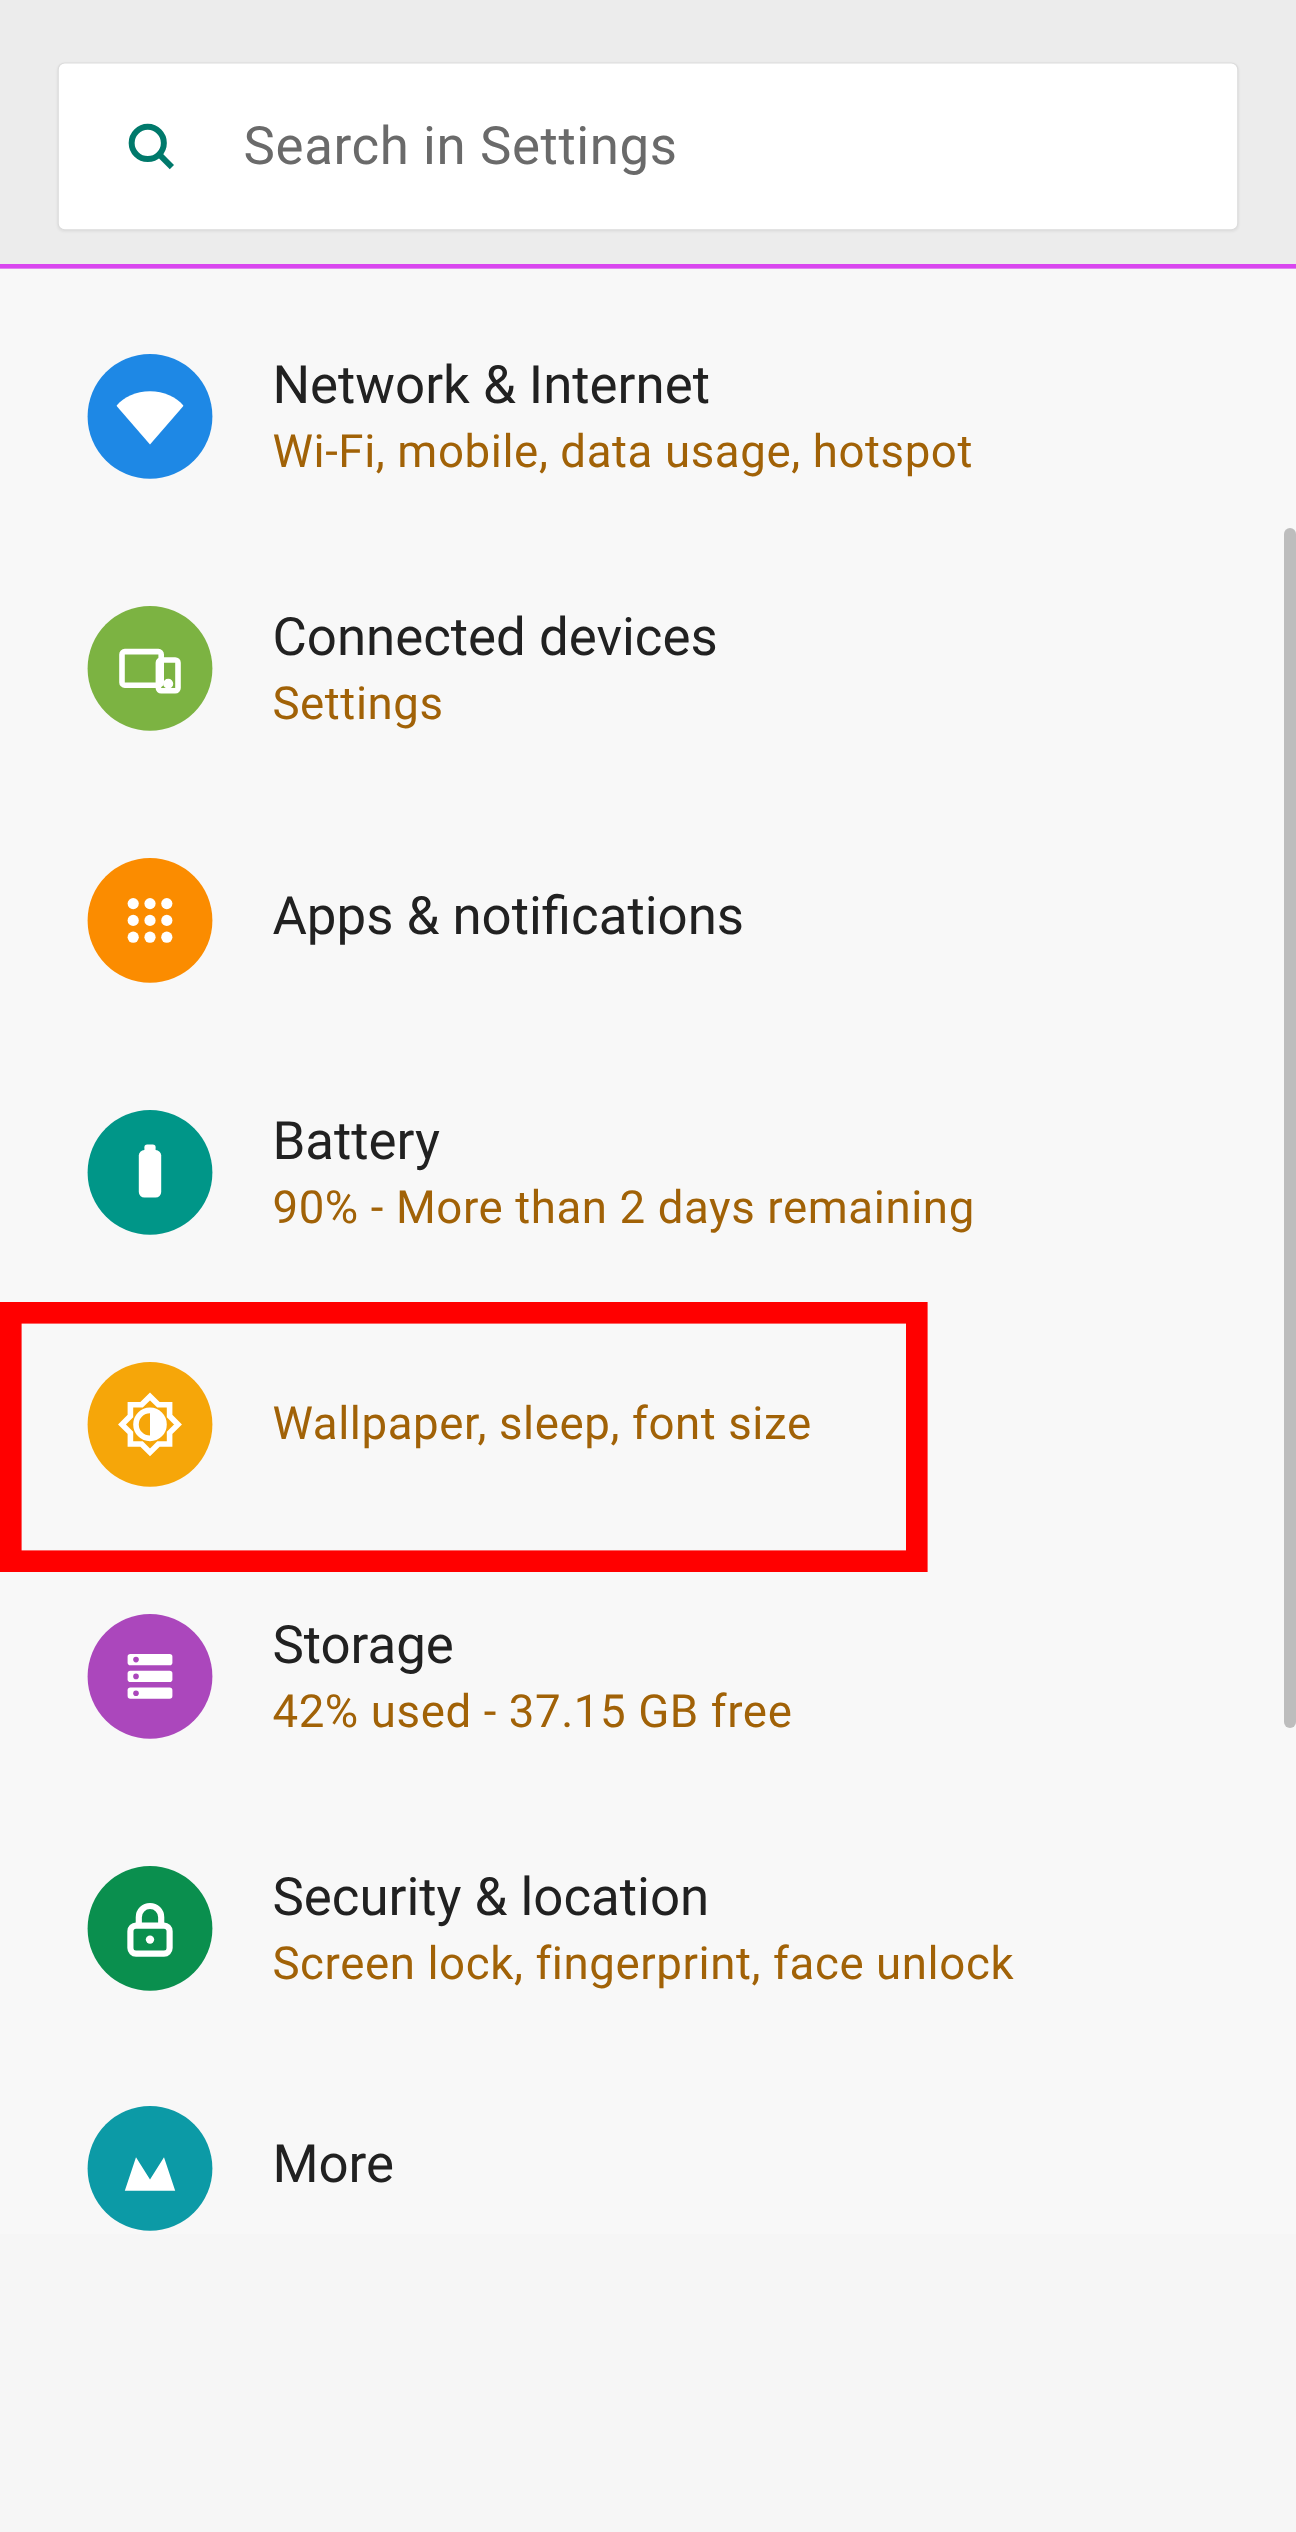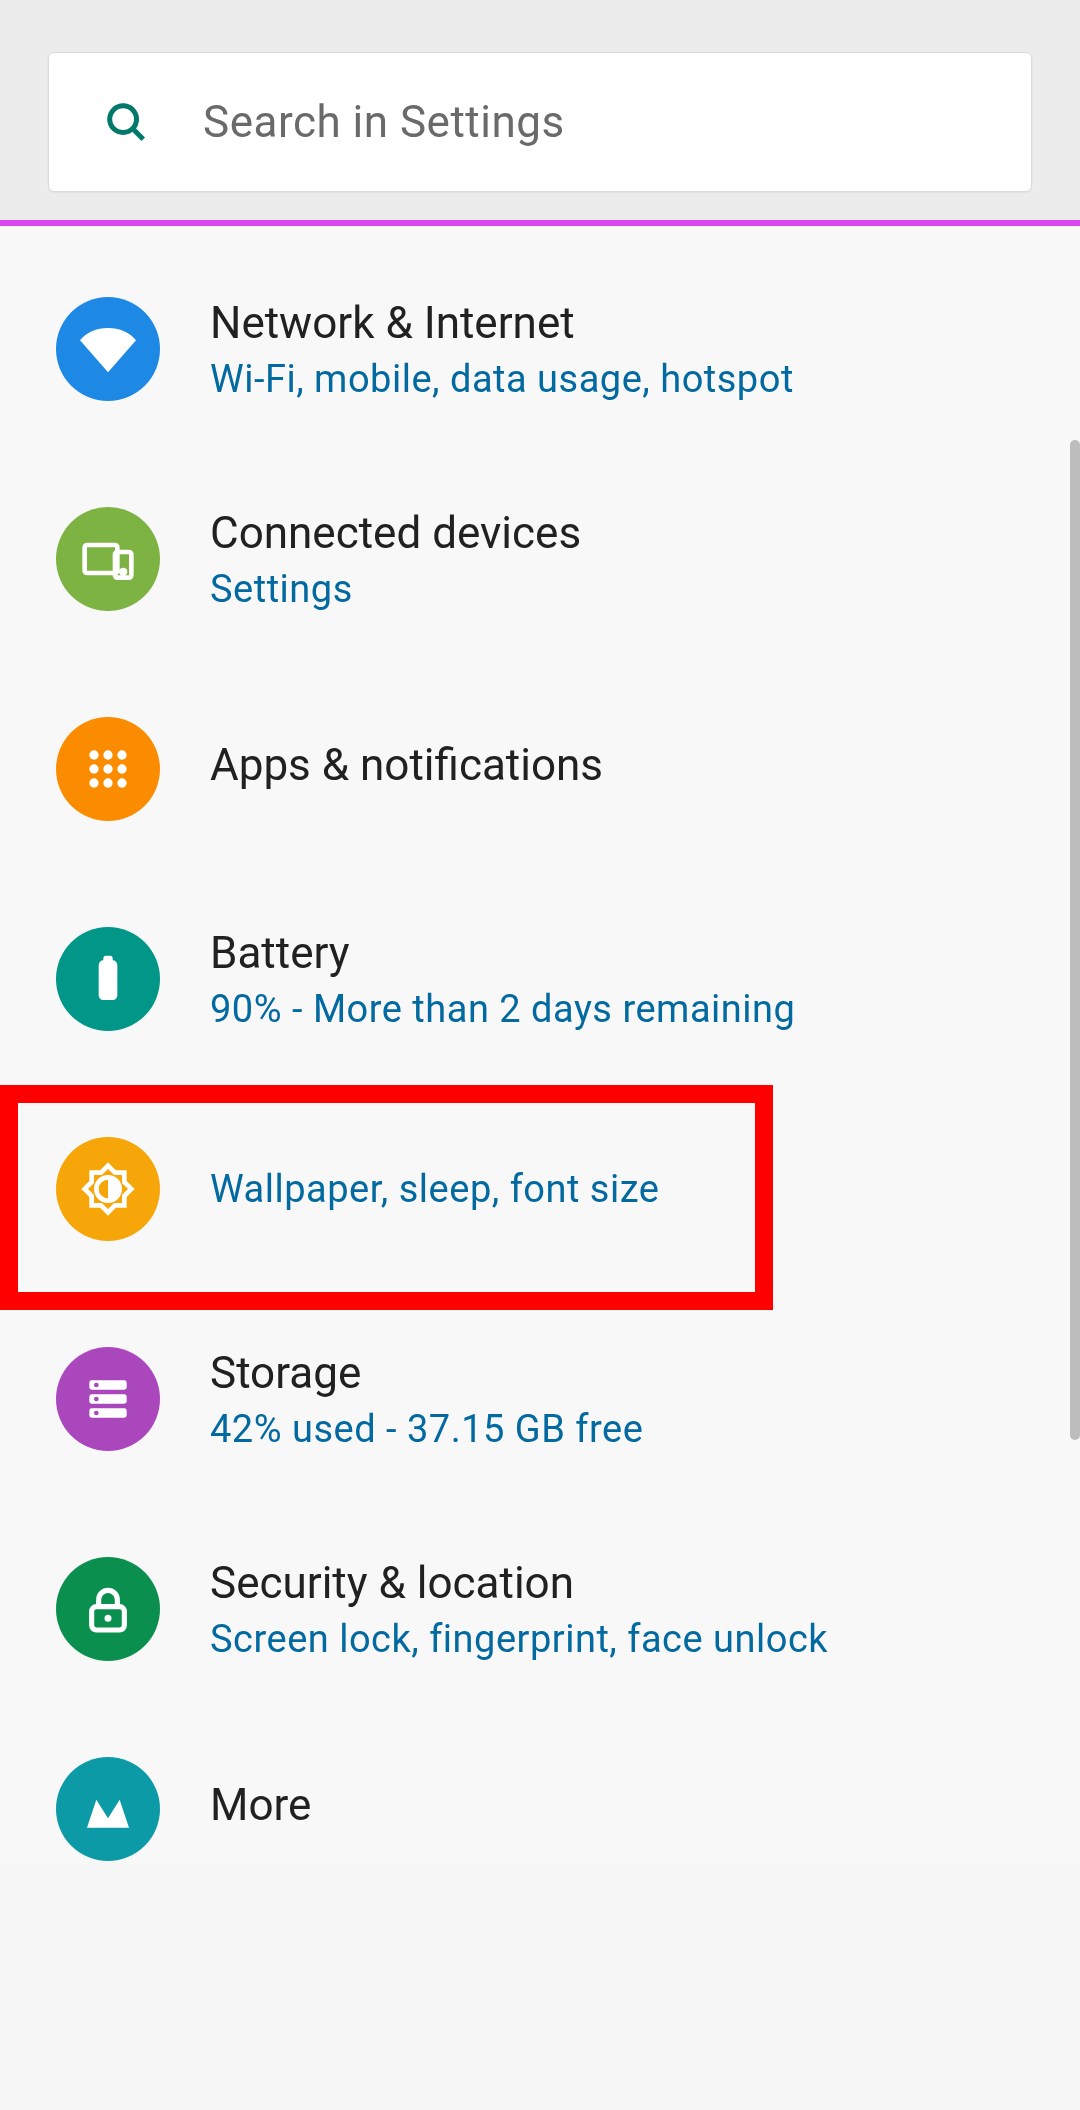--- a/index.html
+++ b/index.html
@@ -6,21 +6,21 @@
   html, body { width: 1080px; height: 2110px; }
   body {
     font-family: Roboto, "Helvetica Neue", Arial, sans-serif;
     background: #f6f6f6;
     position: relative;
     overflow: hidden;
   }
   .search-wrap {
     padding: 52px 48px 28px 48px;
     background: #ececec;
-    border-bottom: 6px solid #d946ef;
+    border-bottom: 4px solid #d946ef;
     text-align: right;
   }
   .search-bar {
     height: 140px;
     background: #fff;
     border: 1px solid #dcdcdc;
     border-radius: 6px;
     display: flex;
     align-items: center;
     padding-left: 54px;
@@ -41,21 +41,21 @@
     letter-spacing: 0.5px;
   }
   .settings-list {
     background: #f8f8f8;
     padding-top: 18px;
   }
   .row {
     display: flex;
     align-items: center;
     height: 210px;
-    padding-left: 56px;
+    padding-left: 73px;
     position: relative;
   }
   .icon-circle {
     width: 104px;
     height: 104px;
     border-radius: 50%;
     display: flex;
     align-items: center;
     justify-content: center;
     flex-shrink: 0;
@@ -64,21 +64,21 @@
   .icon-svg { width: 56px; height: 56px; }
   .text-col { display: flex; flex-direction: column; }
   .title {
     font-size: 44px;
     color: #212121;
     font-weight: 400;
     margin-bottom: 8px;
   }
   .subtitle {
     font-size: 38px;
-    color: #0369a1;
+    color: #a16207;
     letter-spacing: 0.5px;
   }
   .bg-blue   { background: #1e88e5; }
   .bg-green  { background: #7cb342; }
   .bg-orange { background: #fb8c00; }
   .bg-teal   { background: #009688; }
   .bg-amber  { background: #f6a609; }
   .bg-cyan   { background: #00bfa5; }
   .bg-purple { background: #ab47bc; }
   .bg-dkgreen{ background: #0a8f4e; }

